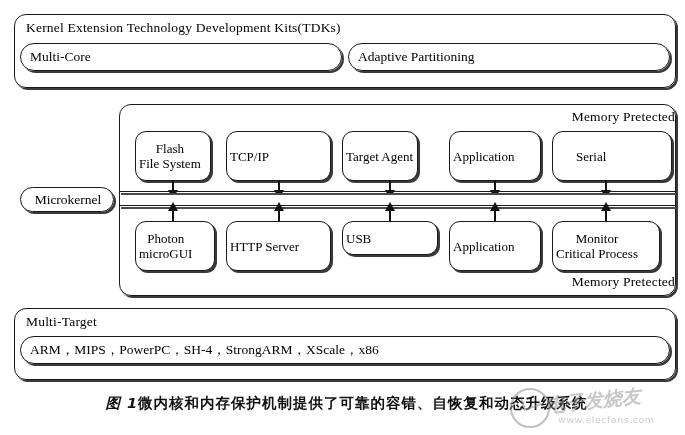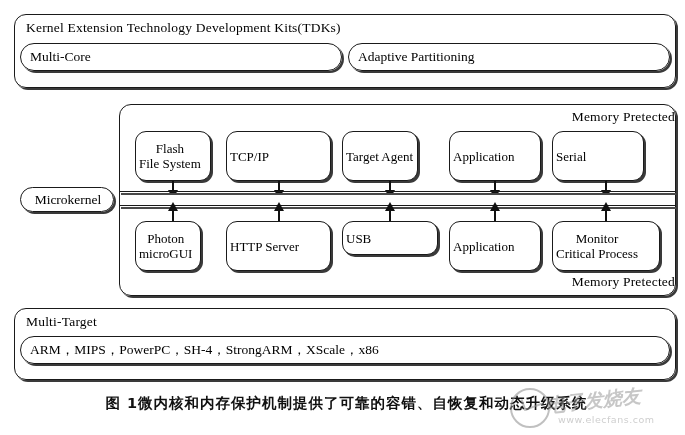--- a/index.html
+++ b/index.html
@@ -77,21 +77,21 @@
   #mt-outer{left:10px;top:308px;width:662px;height:72px;}
   #mt-title{left:22px;top:314px;}
   #mt-list{left:16px;top:336px;width:650px;height:28px;border-radius:14px;}
 
   
   #caption{
     position:absolute;left:0;top:394px;width:685px;text-align:center;
     font-family:"DejaVu Sans","Liberation Sans",sans-serif;
     font-weight:bold;font-size:14.5px;letter-spacing:1px;color:#111;
   }
-  #caption .fignum{margin-right:0;}
+  #caption .fignum{margin-right:0;font-style:italic;}
 
   
   #watermark{position:absolute;left:498px;top:384px;width:180px;height:48px;opacity:.55;}
   #wm-circle{position:absolute;left:8px;top:4px;width:36px;height:36px;border-radius:50%;
     border:2px solid #8d8d8d;}
   #wm-tick{position:absolute;left:20px;top:12px;width:18px;height:10px;
     border-left:2px solid #8d8d8d;border-bottom:2px solid #8d8d8d;transform:rotate(-20deg);}
   #wm-text{position:absolute;left:44px;top:4px;font-family:"DejaVu Sans","Liberation Sans",sans-serif;
     font-style:italic;font-weight:bold;font-size:19px;color:#9a9a9a;white-space:nowrap;
     transform:rotate(-6deg);}
@@ -127,21 +127,21 @@
   </div>
   <div class="svc" style="left:222px;top:131px;width:105px;height:50px;">
     <span class="t">TCP/IP</span>
   </div>
   <div class="svc" style="left:338px;top:131px;width:76px;height:50px;">
     <span class="t">Target Agent</span>
   </div>
   <div class="svc" style="left:445px;top:131px;width:92px;height:50px;">
     <span class="t">Application</span>
   </div>
-  <div class="svc" style="left:548px;top:131px;width:92px;height:50px;">
+  <div class="svc" style="left:548px;top:131px;width:120px;height:50px;padding-left:20px;">
     <span class="t">Serial</span>
   </div>
 
   <div class="arrow down" style="left:168px;top:181px;height:10px;">
       <i class="head"></i>
     </div>
   <div class="arrow down" style="left:274px;top:181px;height:10px;">
       <i class="head"></i>
     </div>
   <div class="arrow down" style="left:385px;top:181px;height:10px;">
@@ -173,21 +173,21 @@
   <div class="arrow up" style="left:385px;top:210px;height:11px;">
       <i class="head"></i>
     </div>
   <div class="arrow up" style="left:490px;top:210px;height:11px;">
       <i class="head"></i>
     </div>
   <div class="arrow up" style="left:601px;top:210px;height:11px;">
       <i class="head"></i>
     </div>
 
-  <div class="svc" style="left:131px;top:221px;width:66px;height:50px;">
+  <div class="svc" style="left:131px;top:221px;width:80px;height:50px;">
     <span>
       <span class="t">Photon</span>
       <span class="t">microGUI</span>
     </span>
   </div>
   <div class="svc" style="left:222px;top:221px;width:105px;height:50px;">
     <span class="t">HTTP Server</span>
   </div>
   <div class="svc" style="left:338px;top:221px;width:96px;height:34px;">
     <span class="t">USB</span>

